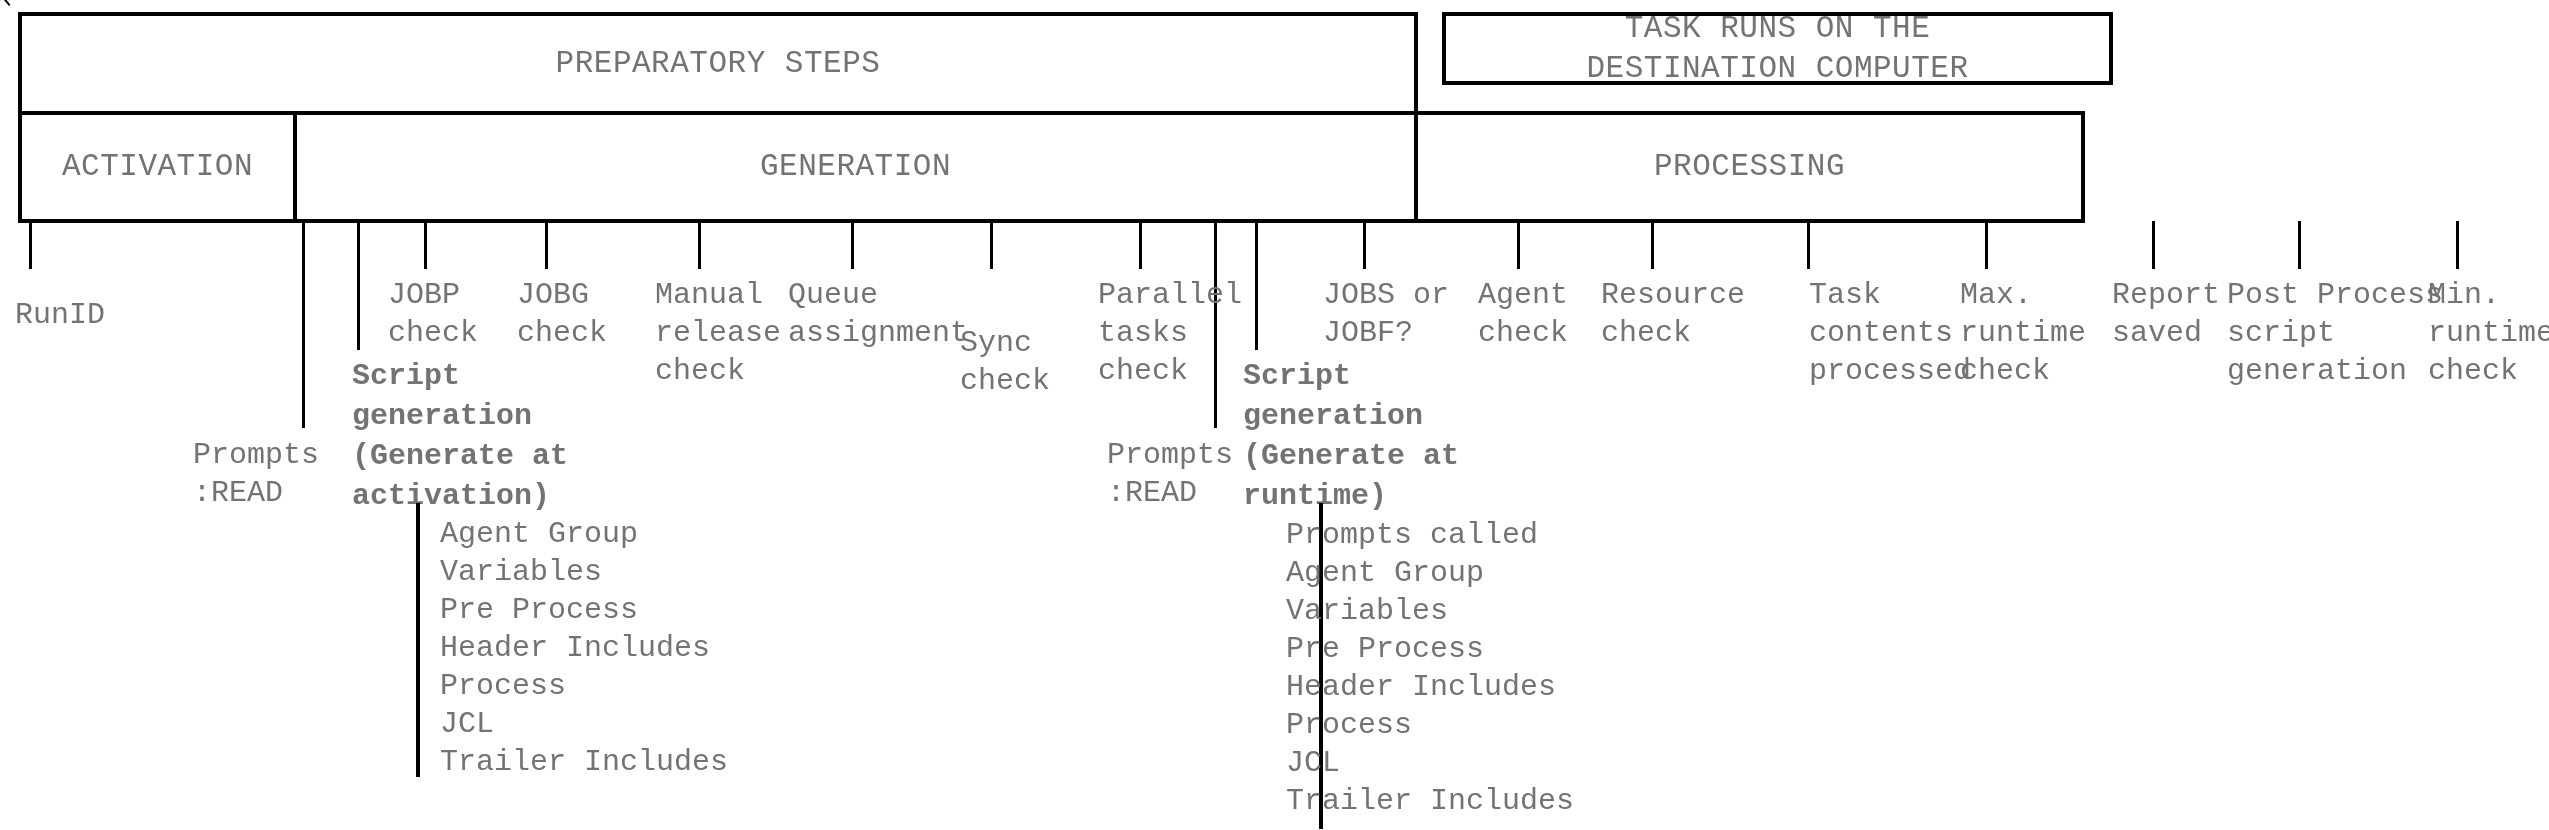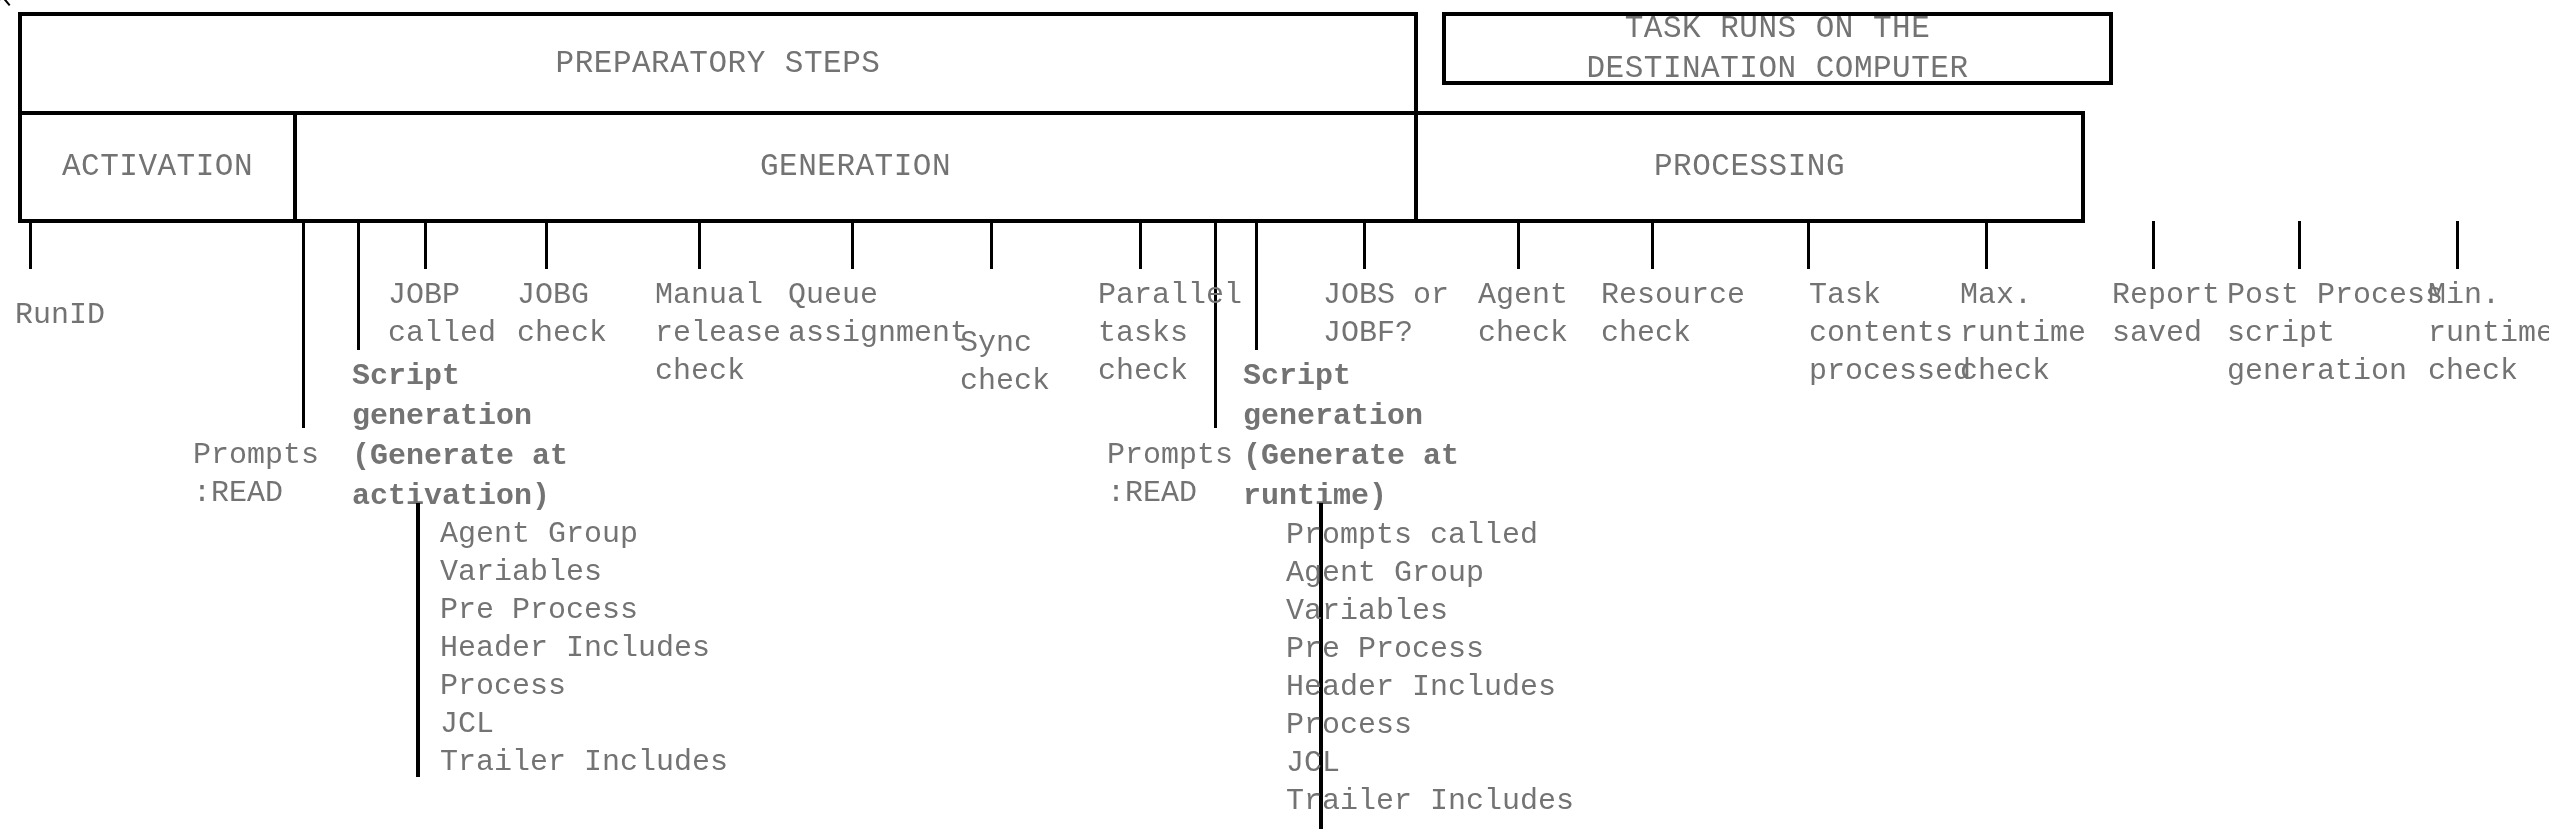--- a/index.html
+++ b/index.html
@@ -87,21 +87,21 @@
   <div class="tick" style="left:2456px;top:221px;height:48px;"></div>
 
   <div class="lbl" style="left:15px;top:296px;">RunID</div>
   <div class="lbl" style="left:193px;top:436px;">Prompts
 :READ</div>
   <div class="lbl bold" style="left:352px;top:356px;">Script
 generation
 (Generate at
 activation)</div>
   <div class="lbl" style="left:388px;top:276px;">JOBP
-called</div>
+check</div>
   <div class="lbl" style="left:517px;top:276px;">JOBG
 check</div>
   <div class="lbl" style="left:655px;top:276px;">Manual
 release
 check</div>
   <div class="lbl" style="left:788px;top:276px;">Queue
 assignment</div>
   <div class="lbl" style="left:960px;top:276px;margin-top:48px;">Sync
 check</div>
   <div class="lbl" style="left:1098px;top:276px;">Parallel

